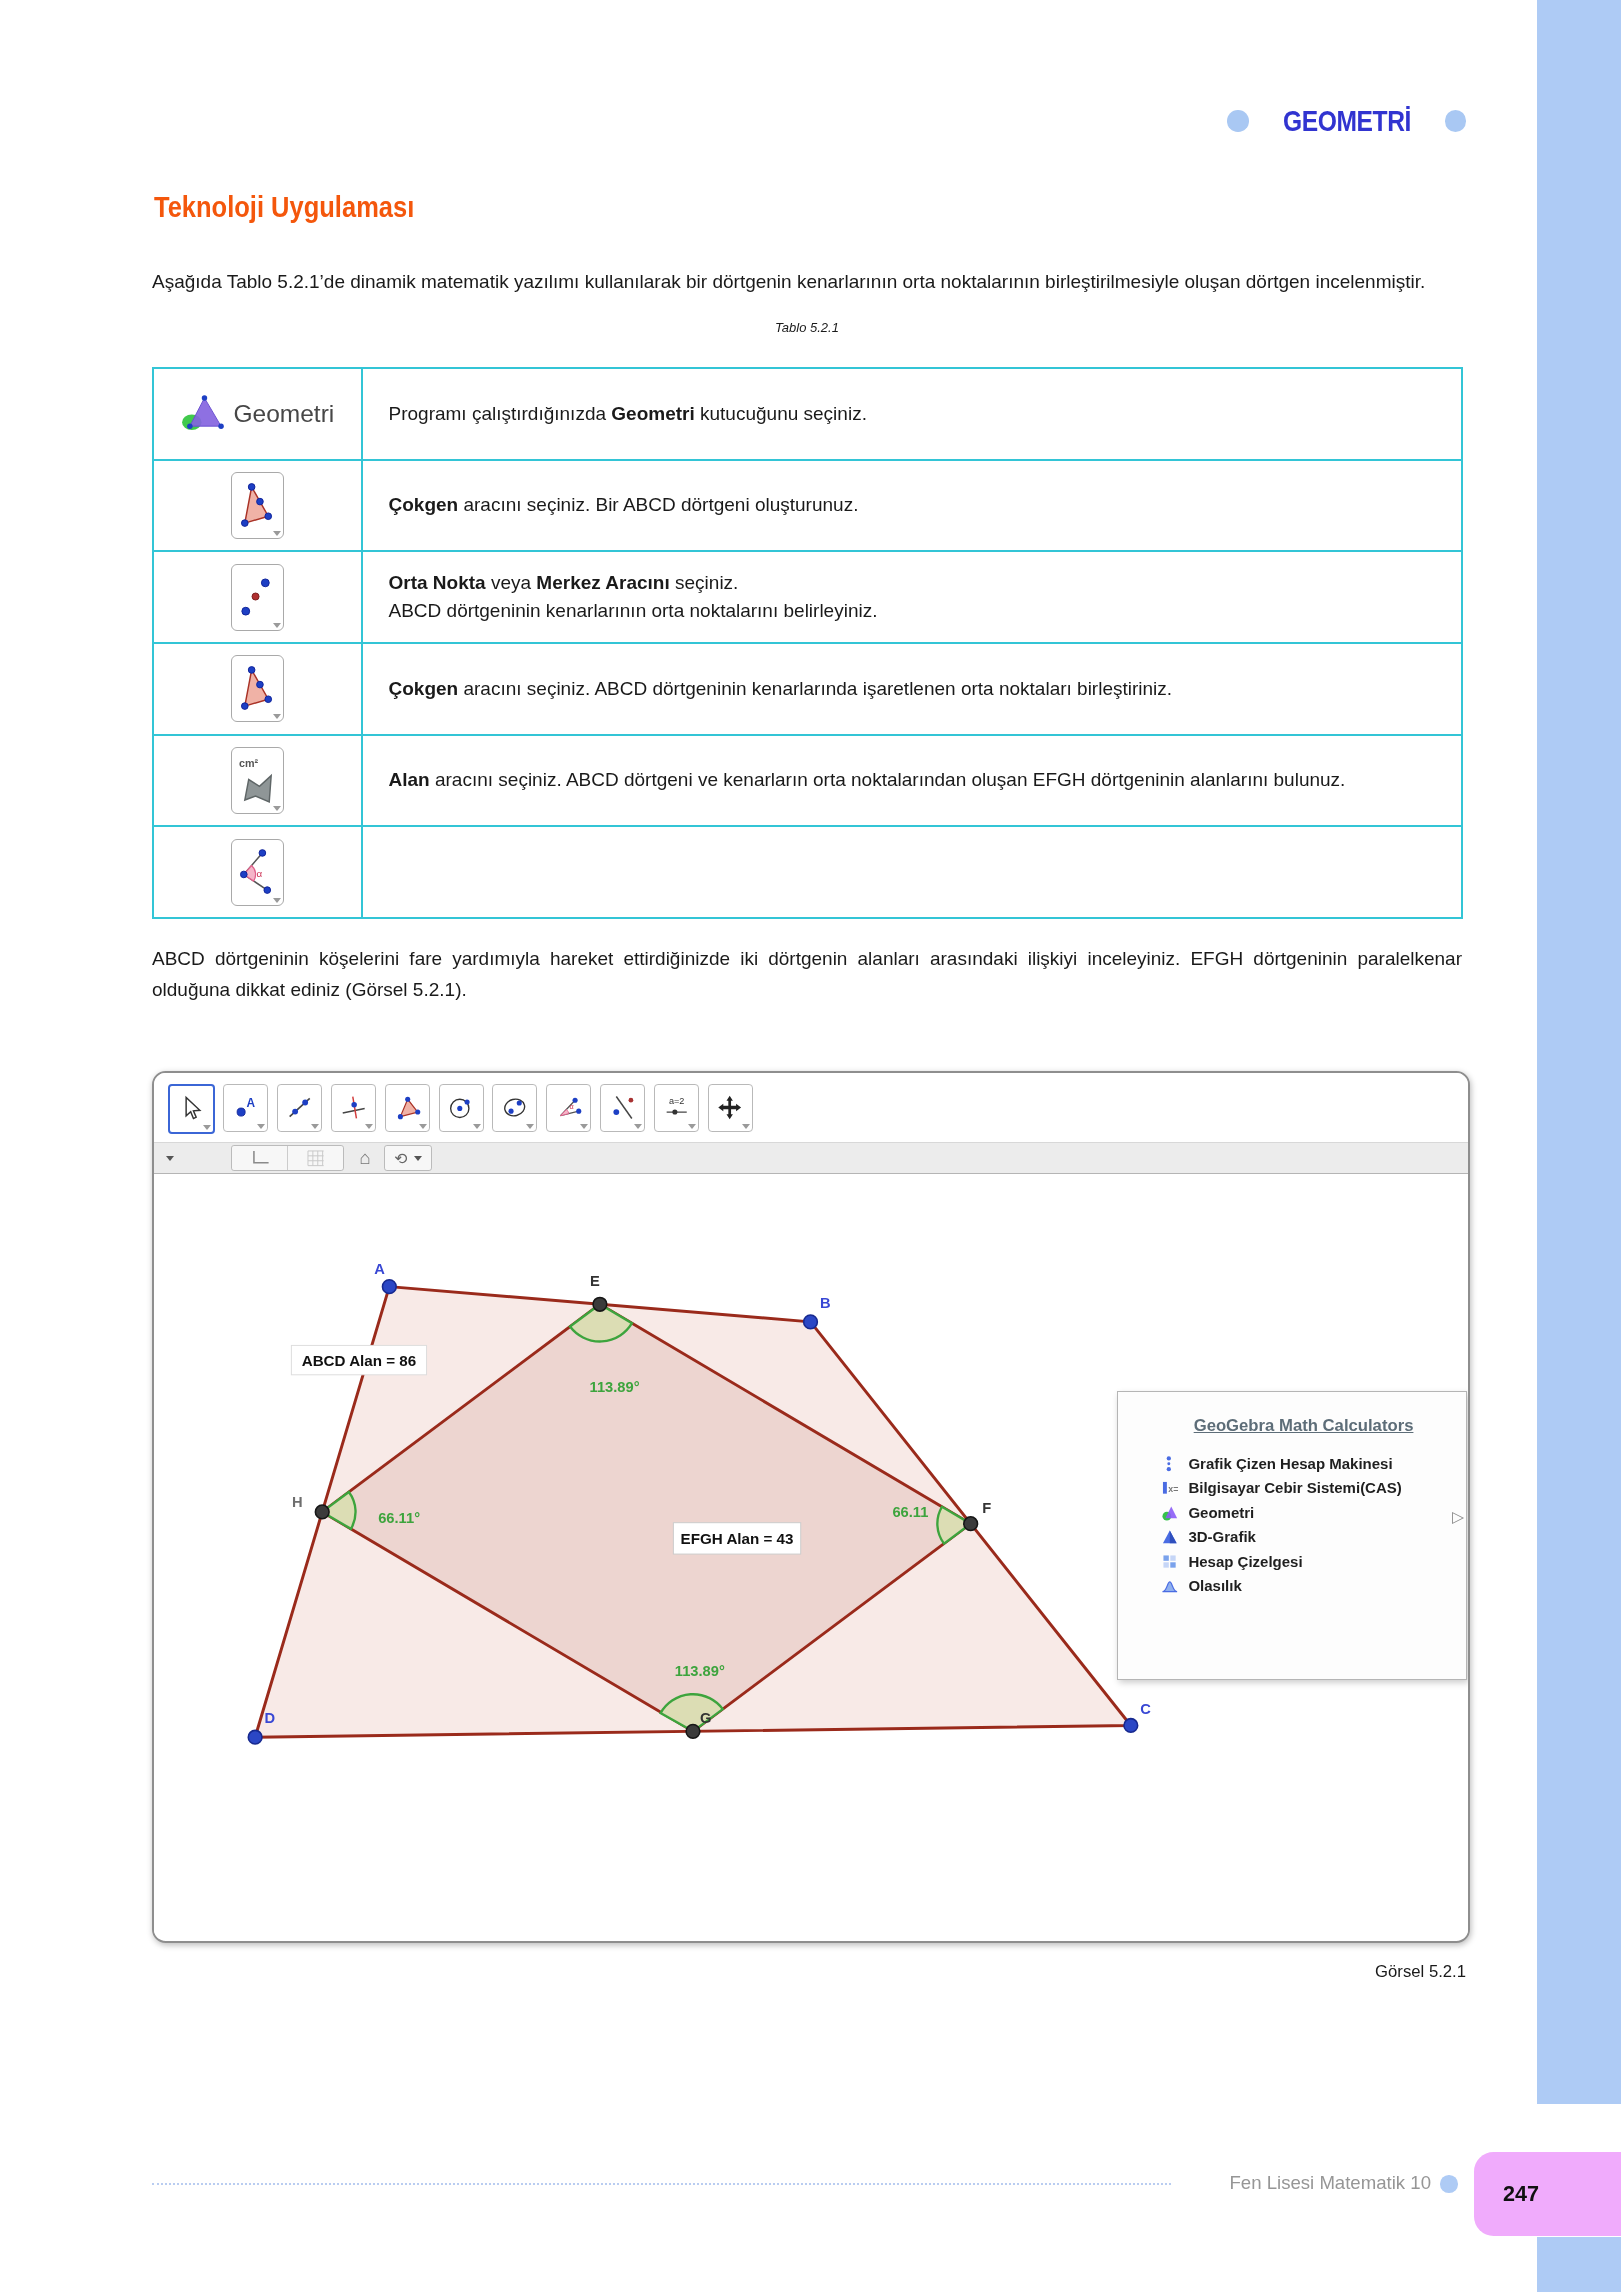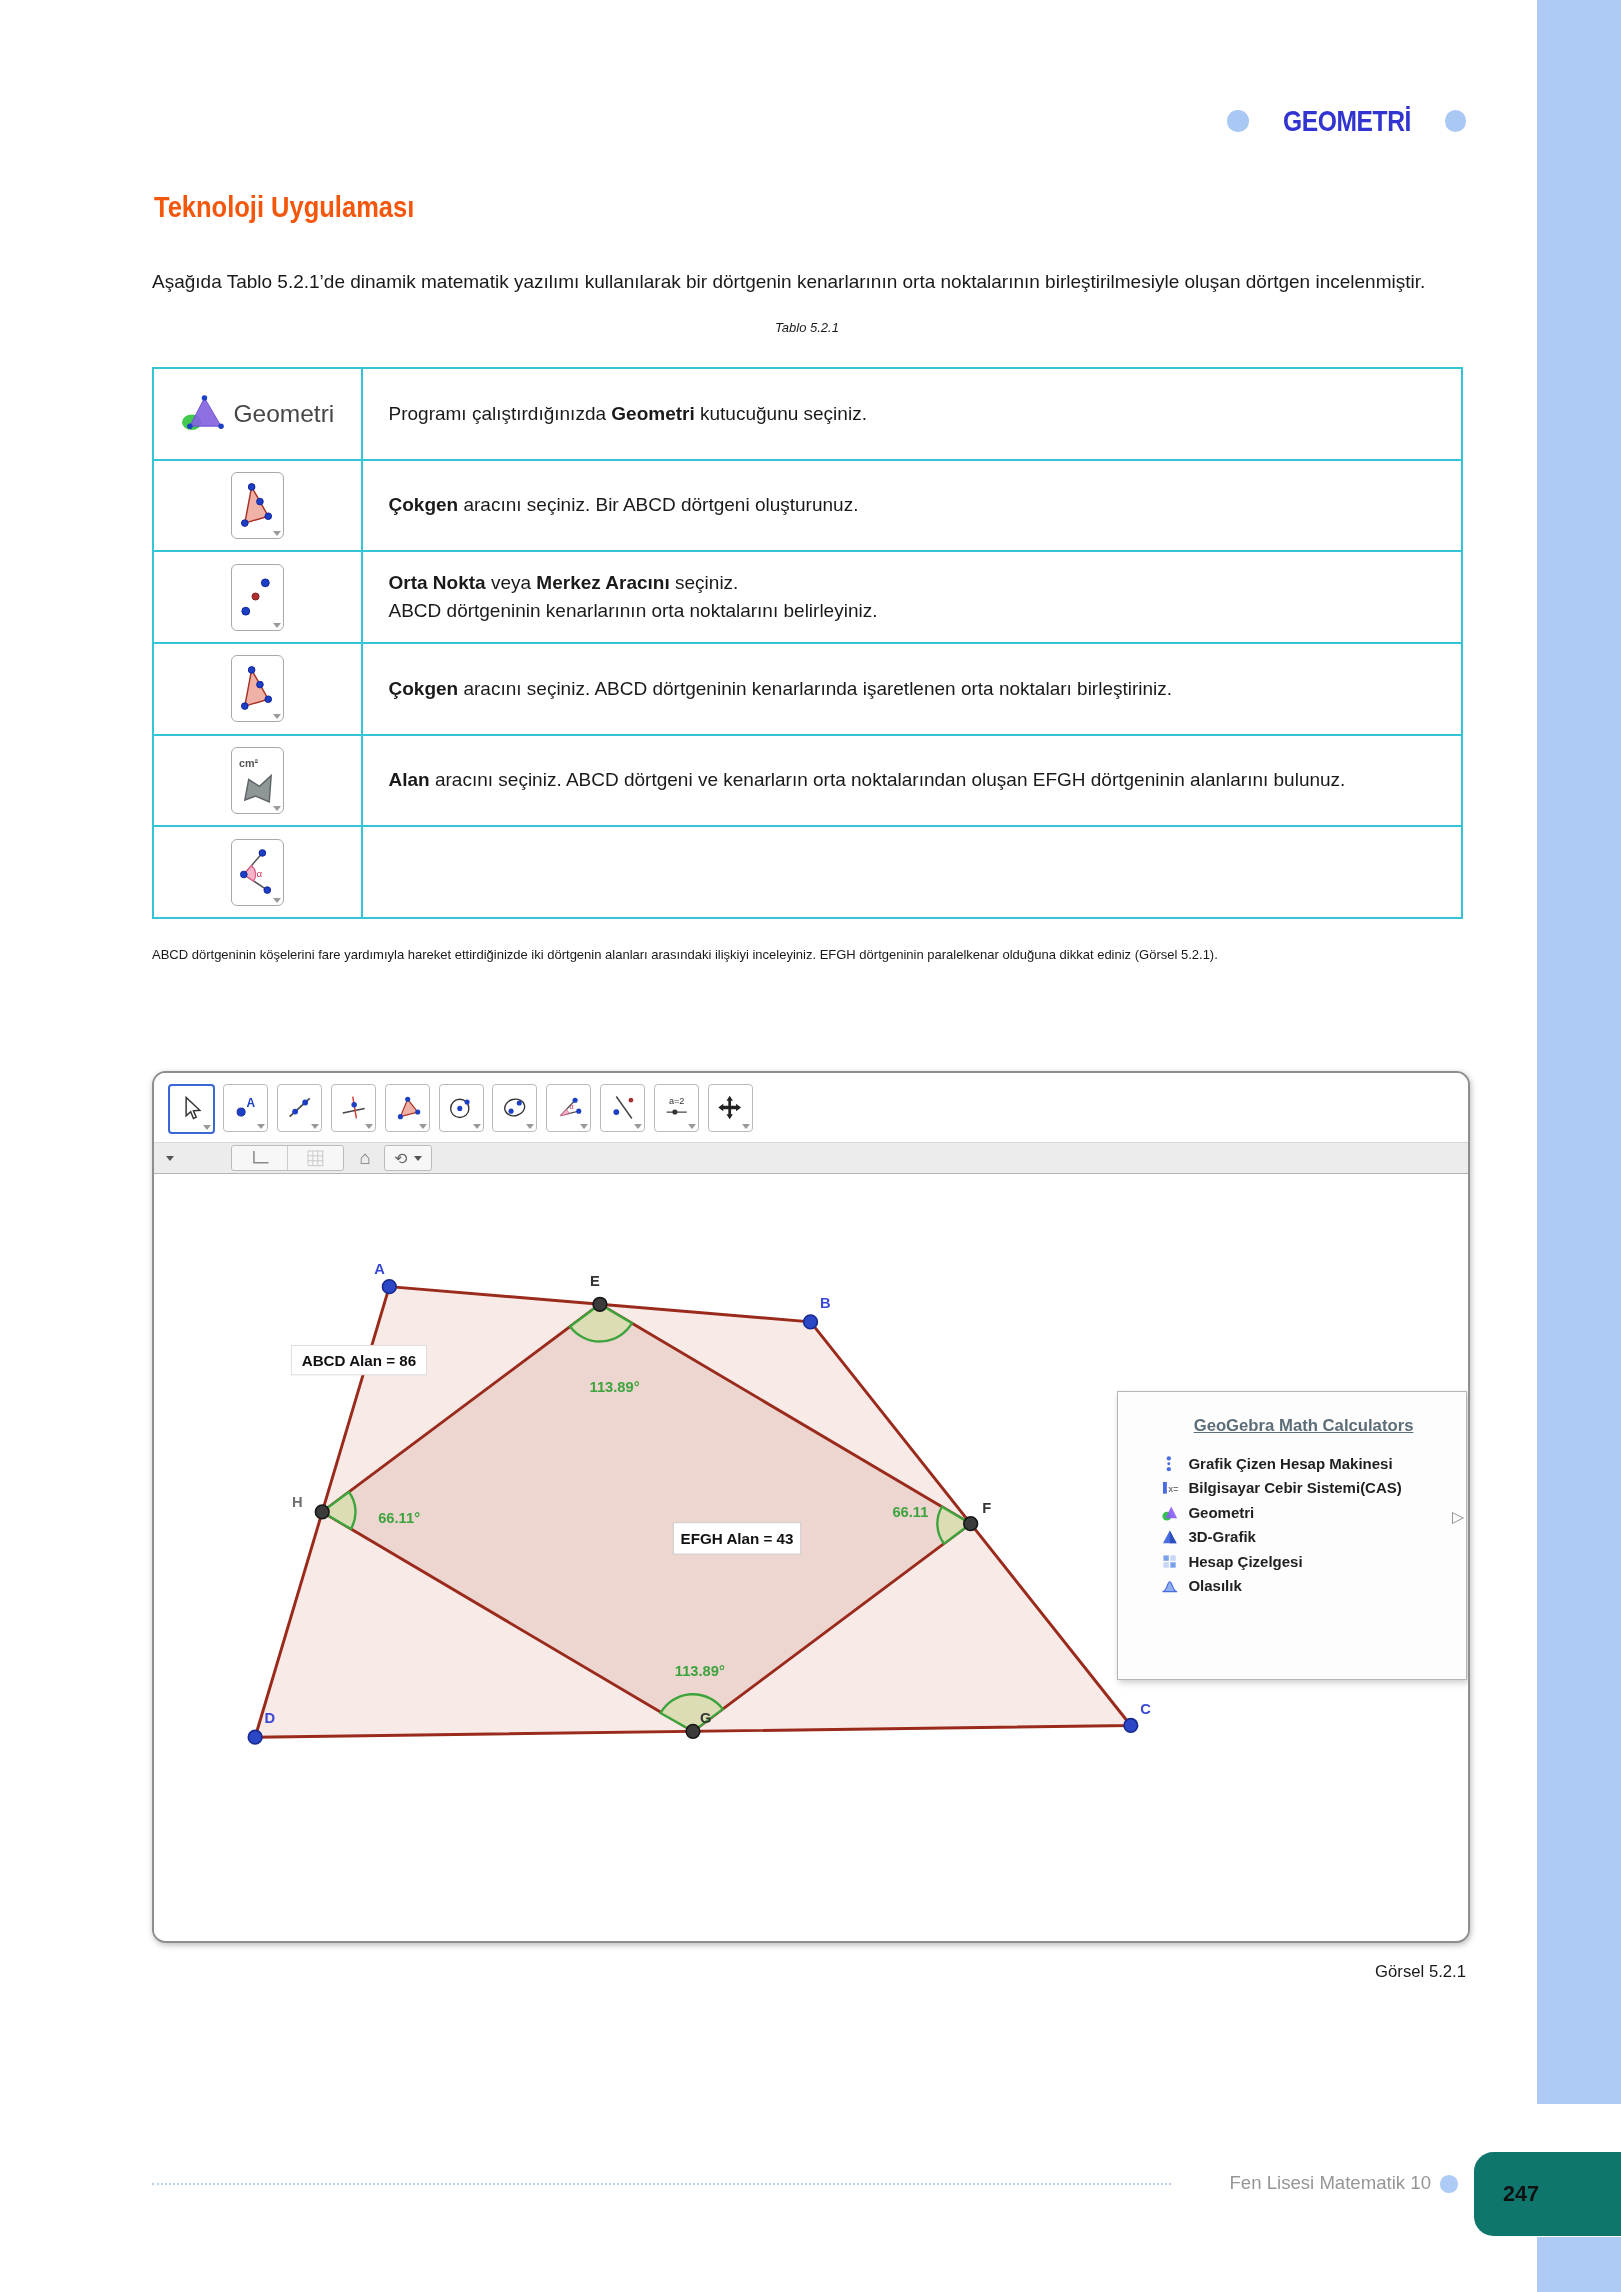--- a/index.html
+++ b/index.html
@@ -1,21 +1,21 @@
 <!DOCTYPE html>
 <html><head>
 <meta charset="utf-8">
 <style>
   html,body{margin:0;padding:0;background:#fff;}
   .page{position:relative;width:1621px;height:2293px;background:#fff;overflow:hidden;
         font-family:"Liberation Sans","DejaVu Sans",sans-serif;color:#1a1a1a;}
   
   .edge-bar-top{position:absolute;left:1537px;top:0;width:84px;height:2104px;background:#aecbf5;}
   .edge-bar-bottom{position:absolute;left:1537px;top:2237px;width:84px;height:56px;background:#aecbf5;}
-  .page-badge{position:absolute;left:1474px;top:2152px;width:147px;height:84px;background:#0f766e;
+  .page-badge{position:absolute;left:1474px;top:2152px;width:147px;height:84px;background:#f0abfc;
         border-radius:19.6px 0 0 19.6px;display:flex;align-items:center;}
   .page-badge span{font-size:21.6px;font-weight:bold;color:#111;margin-left:29px;}
   
   .hd{position:absolute;top:104px;left:1227px;display:flex;align-items:center;gap:20px;}
   .hdot{width:21.6px;height:21.6px;border-radius:50%;background:#a9c8f3;flex:none;}
   .htitle{font-size:30px;font-weight:bold;color:#3134d0;display:inline-block;
           transform:scaleX(.82);letter-spacing:-0.5px;white-space:nowrap;}
   
   .sec-title{position:absolute;top:190px;left:154px;margin:0;font-size:30px;font-weight:bold;
           color:#f4570c;transform:scaleX(.85);transform-origin:left center;white-space:nowrap;}
@@ -28,21 +28,21 @@
   .trow{flex:1;display:flex;border-top:2px solid #33c5d6;}
   .trow:first-child{border-top:none;}
   .ticon{width:207px;border-right:2px solid #33c5d6;display:flex;align-items:center;justify-content:center;flex:none;}
   .ttext{flex:1;display:flex;align-items:center;padding:5.9px 25.5px;font-size:19px;line-height:1.5;}
   .logo-wrap{display:flex;align-items:center;gap:7.8px;}
   .logo-text{font-size:24.5px;color:#474747;}
   .tool-card{width:51px;height:65px;background:#fff;border:1px solid #a9a9a9;border-radius:6px;
           position:relative;display:flex;align-items:center;justify-content:center;}
   .dd{position:absolute;right:2px;bottom:2px;width:0;height:0;border-left:4.9px solid transparent;
           border-right:4.9px solid transparent;border-top:5.9px solid #9a9a9a;}
-  .para2{position:absolute;top:944px;left:152px;width:1310px;margin:0;font-size:13px;
+  .para2{position:absolute;top:944px;left:152px;width:1310px;margin:0;font-size:19px;
           line-height:1.62;text-align:justify;}
   
   .gwindow{position:absolute;top:1071px;left:152px;width:1314px;height:868px;border:2px solid #8e8e8e;
           border-radius:13.7px;background:#fff;box-shadow:1px 2px 5.9px rgba(0,0,0,.28);overflow:hidden;}
   .toolbar1{height:69px;background:#fff;display:flex;gap:8.8px;padding:10.8px 0 0 13.7px;box-sizing:border-box;}
   .tbtn{width:43px;height:46px;border:1px solid #b9b9b9;border-radius:3.9px;background:#fff;position:relative;
           display:flex;align-items:center;justify-content:center;flex:none;}
   .tbtn.sel{border:2.9px solid #3b66d6;}
   .toolbar2{height:32px;background:#ececec;border-top:1px solid #d8d8d8;border-bottom:1px solid #b5b5b5;
           display:flex;align-items:center;padding-left:11.8px;box-sizing:border-box;}

